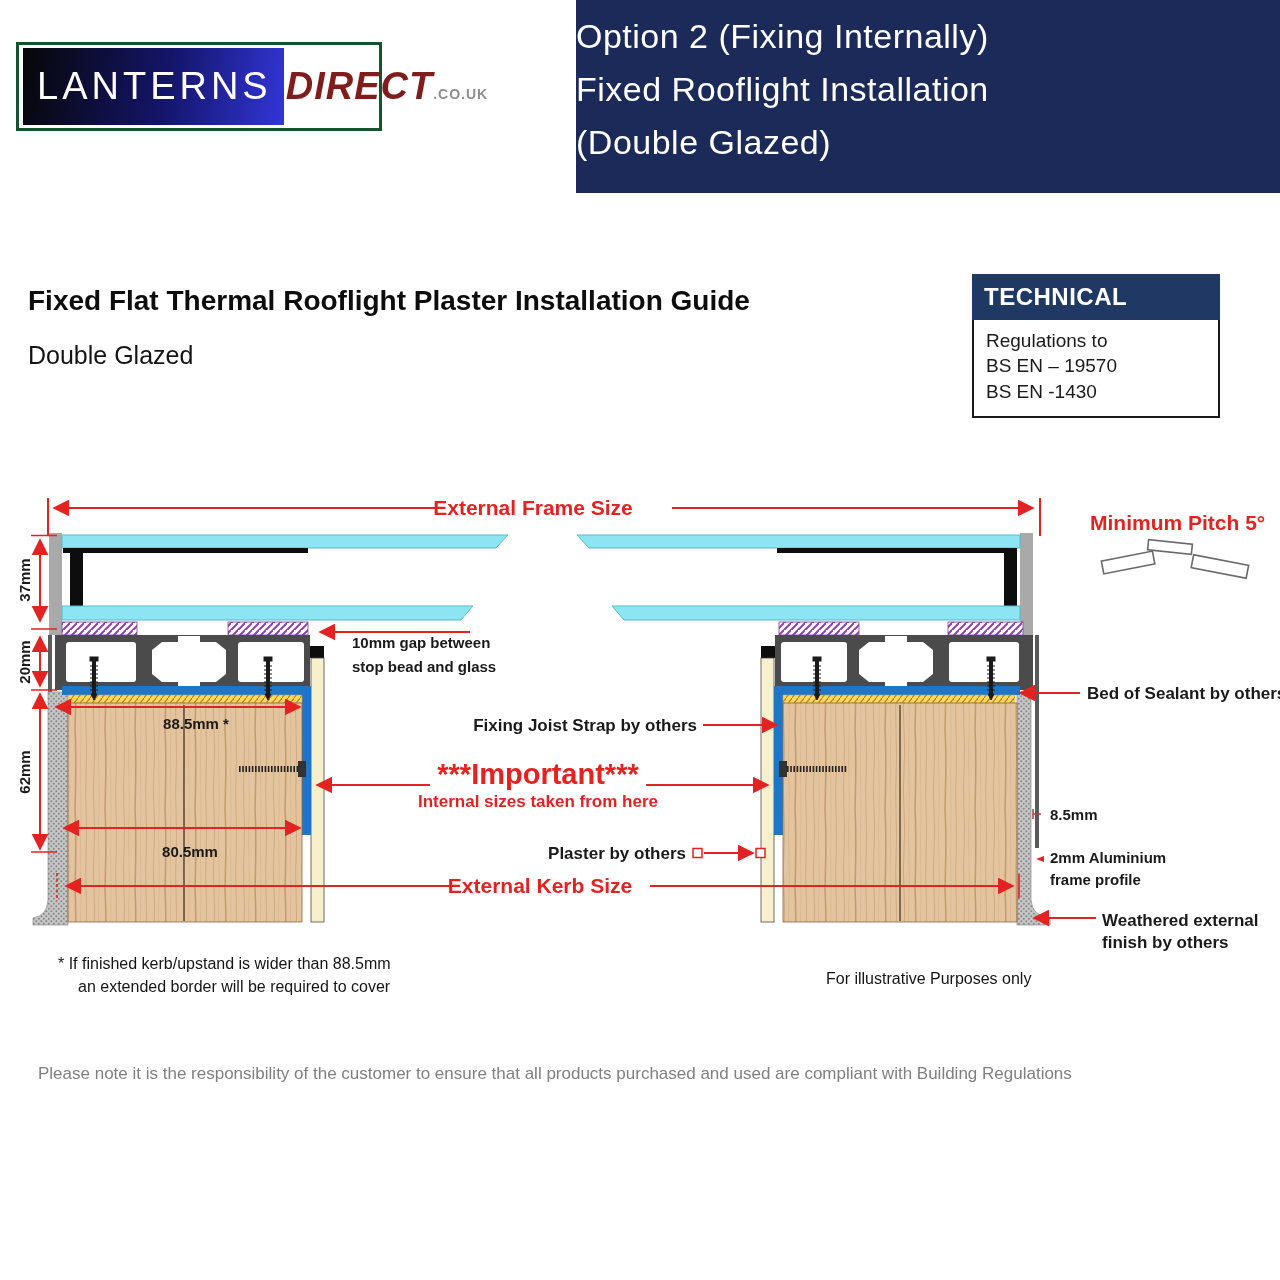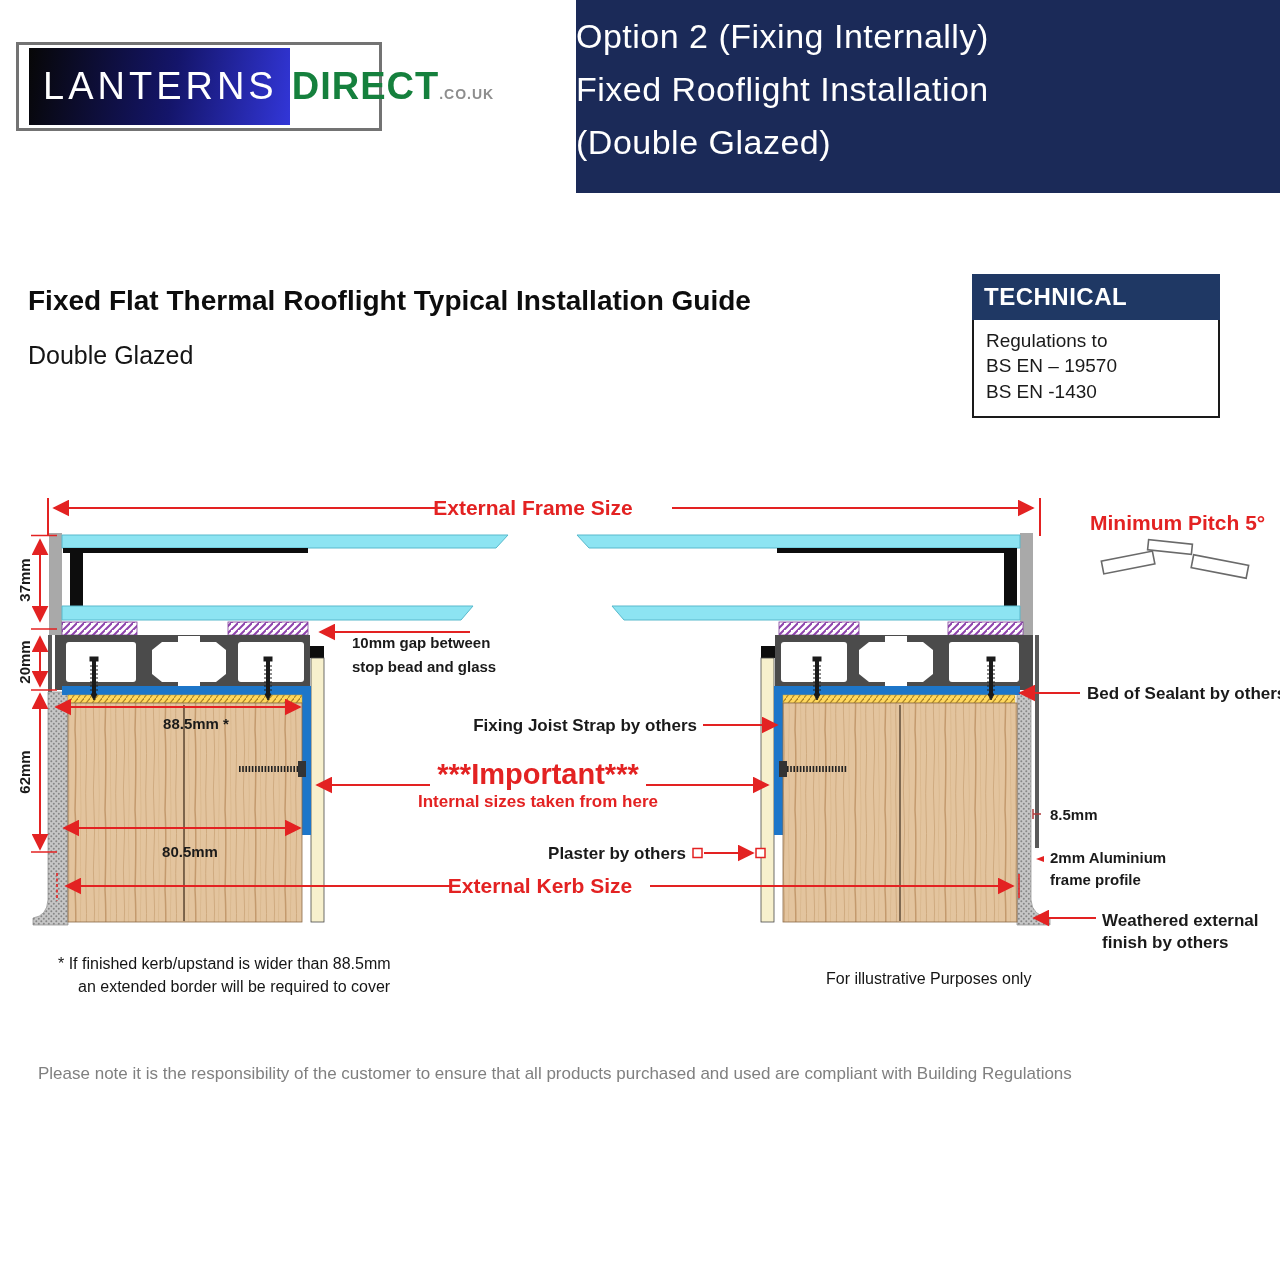--- a/index.html
+++ b/index.html
@@ -3,26 +3,26 @@
 <meta charset="utf-8">
 <style>
   html,body{margin:0;padding:0;background:#fff;}
   .page{position:relative;width:1280px;height:1280px;background:#ffffff;overflow:hidden;
         font-family:"Liberation Sans",sans-serif;color:#111;}
   
   .banner{position:absolute;left:576px;top:0;width:704px;height:193px;background:#1b2a58;
           box-sizing:border-box;padding:10px 18px 0 0;text-align:left;color:#fff;}
   .banner div{font-size:34px;line-height:53px;font-weight:400;letter-spacing:.5px;}
   
-  .logo{position:absolute;left:16px;top:42px;width:366px;height:89px;border:3px solid #737373;
-        background:#fff;display:flex;align-items:center;box-sizing:border-box;padding:10px;}
+  .logo{position:absolute;left:16px;top:42px;width:366px;height:89px;border:3px solid #14532d;
+        background:#fff;display:flex;align-items:center;box-sizing:border-box;padding:4px;}
   .logo-grad{background:linear-gradient(100deg,#070707 0%,#14156a 55%,#3236d8 100%);
              color:#fff;font-size:38px;font-weight:400;letter-spacing:4px;
              padding:17px 12px 17px 14px;white-space:nowrap;}
-  .logo-direct{font-size:38px;font-weight:bold;color:#15803d;letter-spacing:1px;margin-left:2px;}
+  .logo-direct{font-size:38px;font-weight:bold;color:#7f1d1d;letter-spacing:1px;margin-left:2px;font-style:italic;}
   .logo-suffix{font-size:14px;font-weight:bold;color:#8e8e8e;letter-spacing:1px;margin-top:14px;}
   
   .title{position:absolute;left:28px;top:285px;font-size:28px;font-weight:bold;color:#0d0d0d;}
   .subtitle{position:absolute;left:28px;top:341px;font-size:25px;color:#151515;}
   
   .tech{position:absolute;left:972px;top:274px;width:248px;box-sizing:border-box;}
   .tech-head{background:#1f3864;color:#fff;font-size:24px;font-weight:bold;
              padding:9px 12px;letter-spacing:.5px;}
   .tech-body{border:2px solid #1a1a1a;border-top:none;background:#fff;color:#1a1a1a;
              font-size:19px;line-height:1.34;padding:8px 12px 12px 12px;}
@@ -45,21 +45,21 @@
     <div>Fixed Rooflight Installation</div>
     <div>(Double Glazed)</div>
   </div>
 
   <div class="logo">
     <span class="logo-grad">LANTERNS</span>
     <span class="logo-direct">DIRECT</span>
     <span class="logo-suffix">.CO.UK</span>
   </div>
 
-  <div class="title">Fixed Flat Thermal Rooflight Typical Installation Guide</div>
+  <div class="title">Fixed Flat Thermal Rooflight Plaster Installation Guide</div>
   <div class="subtitle">Double Glazed</div>
 
   <div class="tech">
     <div class="tech-head">TECHNICAL</div>
     <div class="tech-body">
       <div>Regulations to</div>
       <div>BS EN – 19570</div>
       <div>BS EN -1430</div>
     </div>
   </div>

